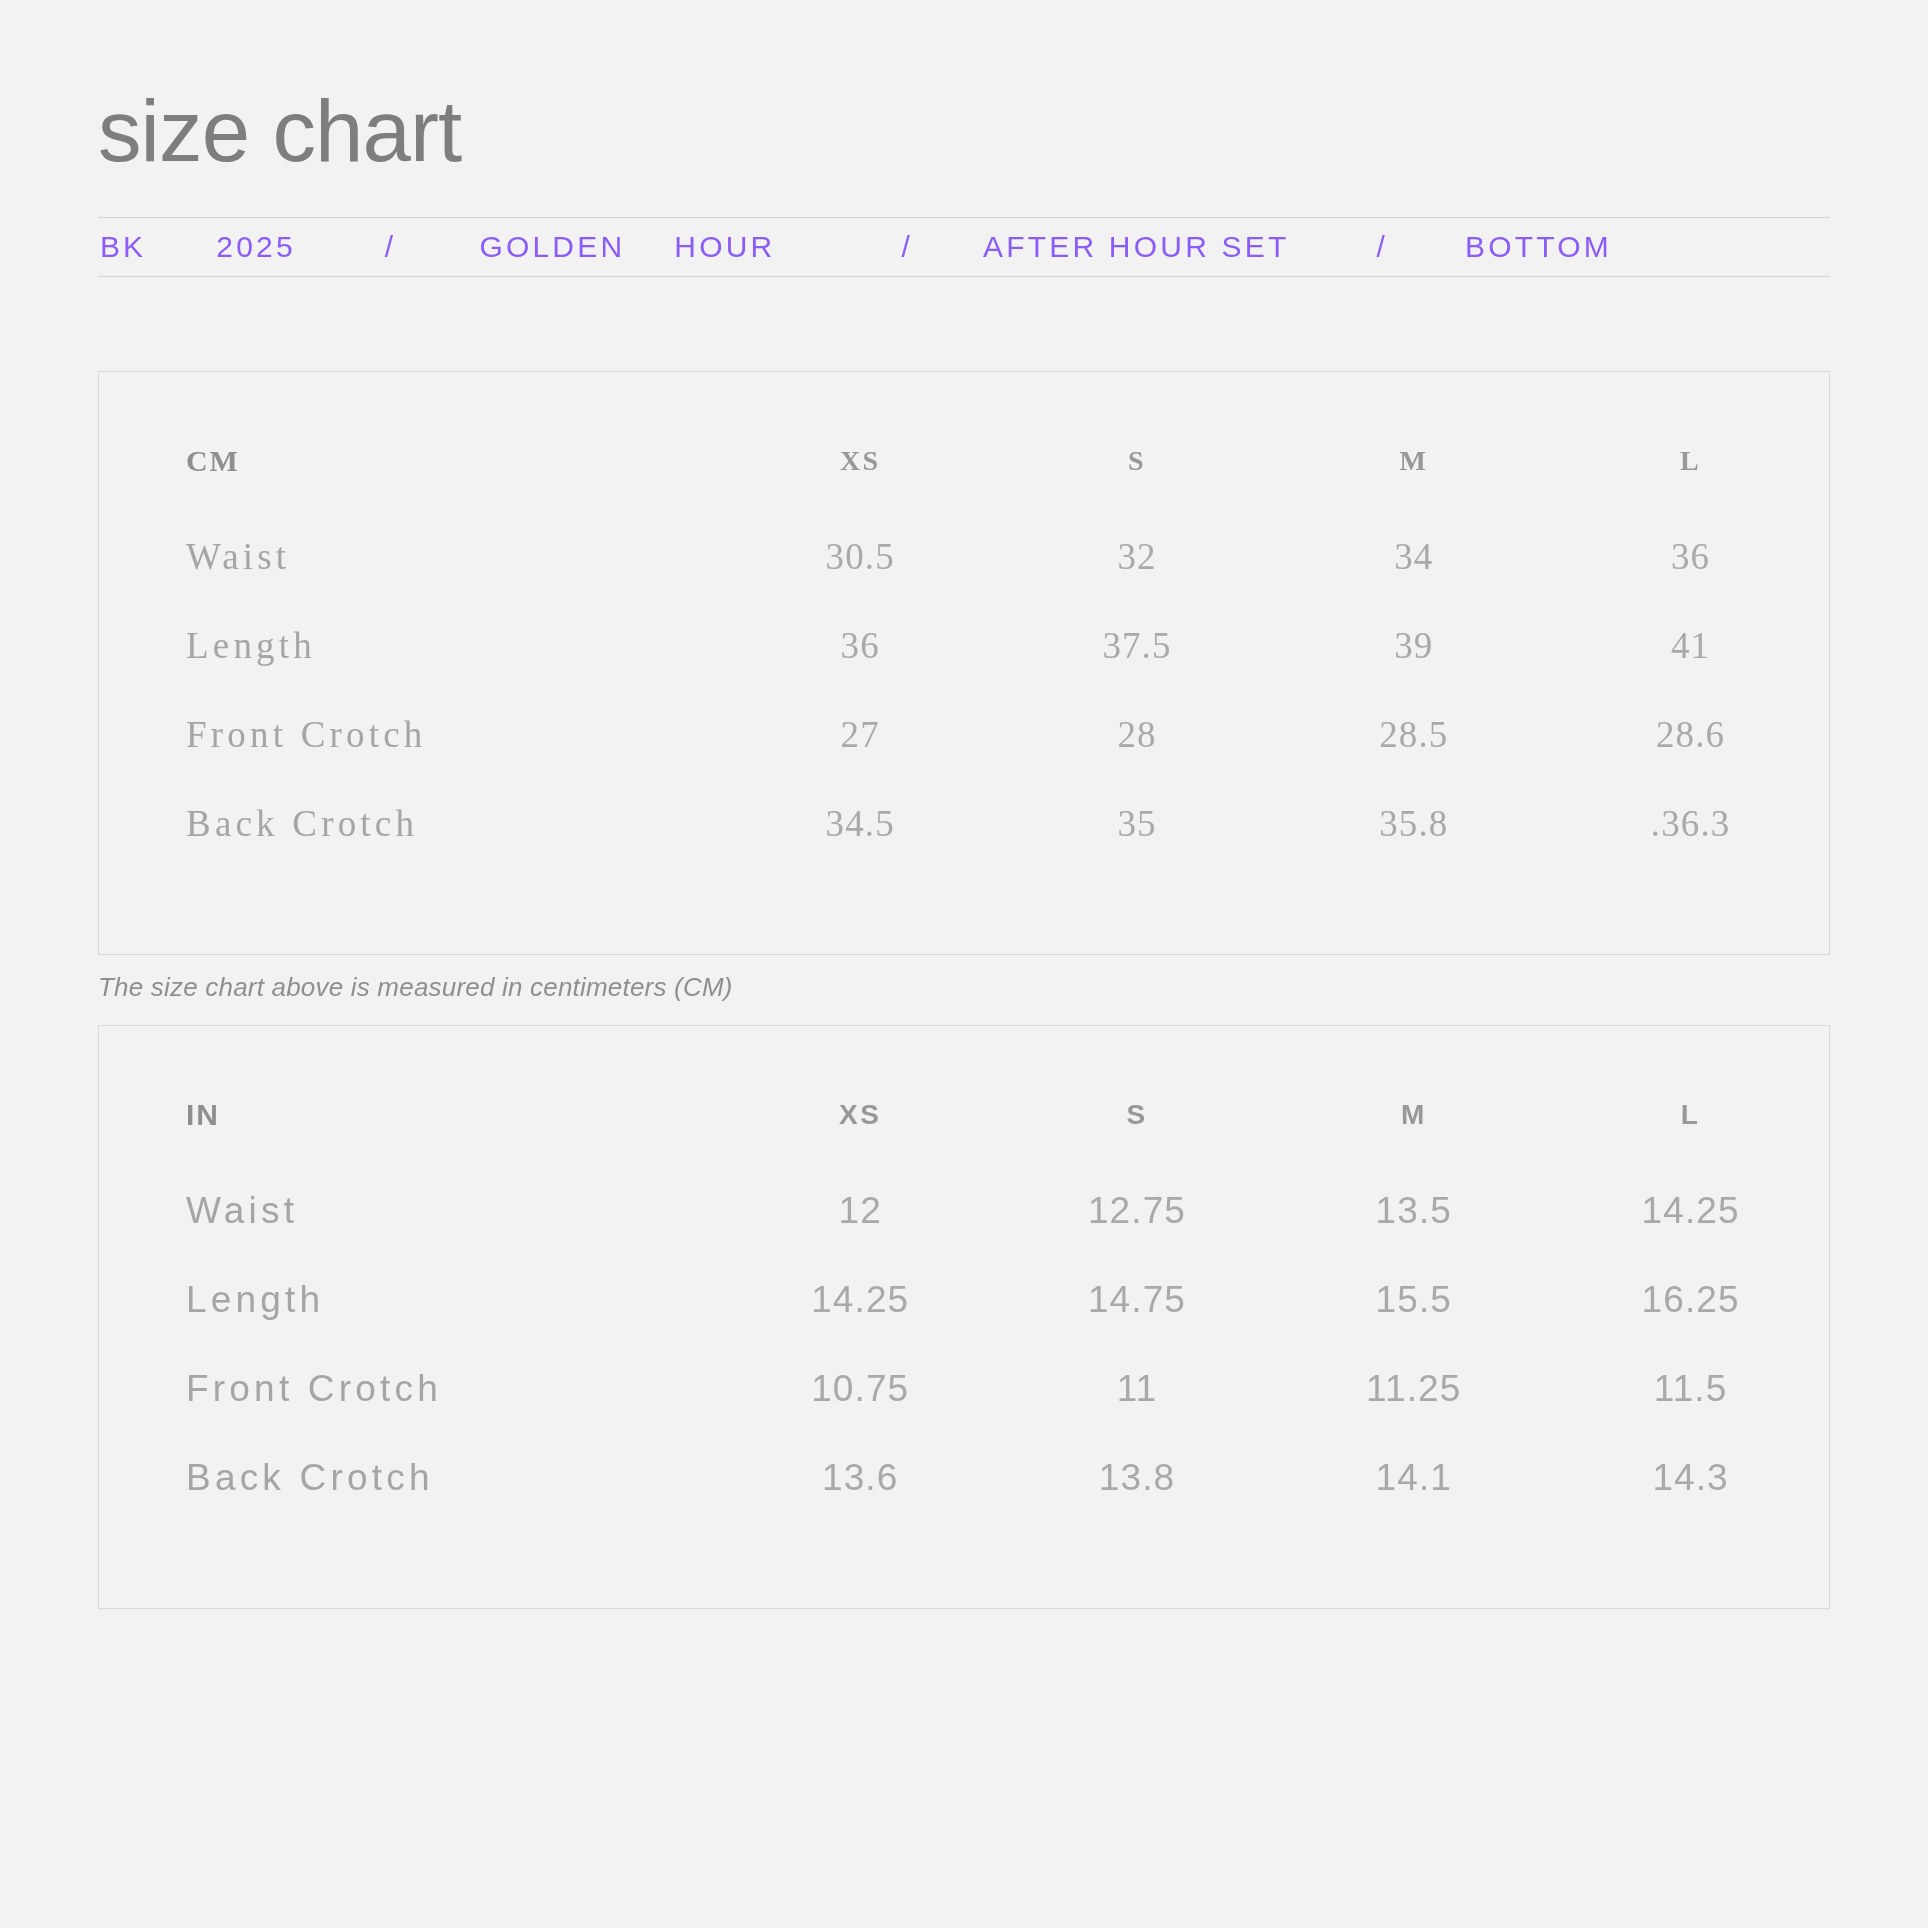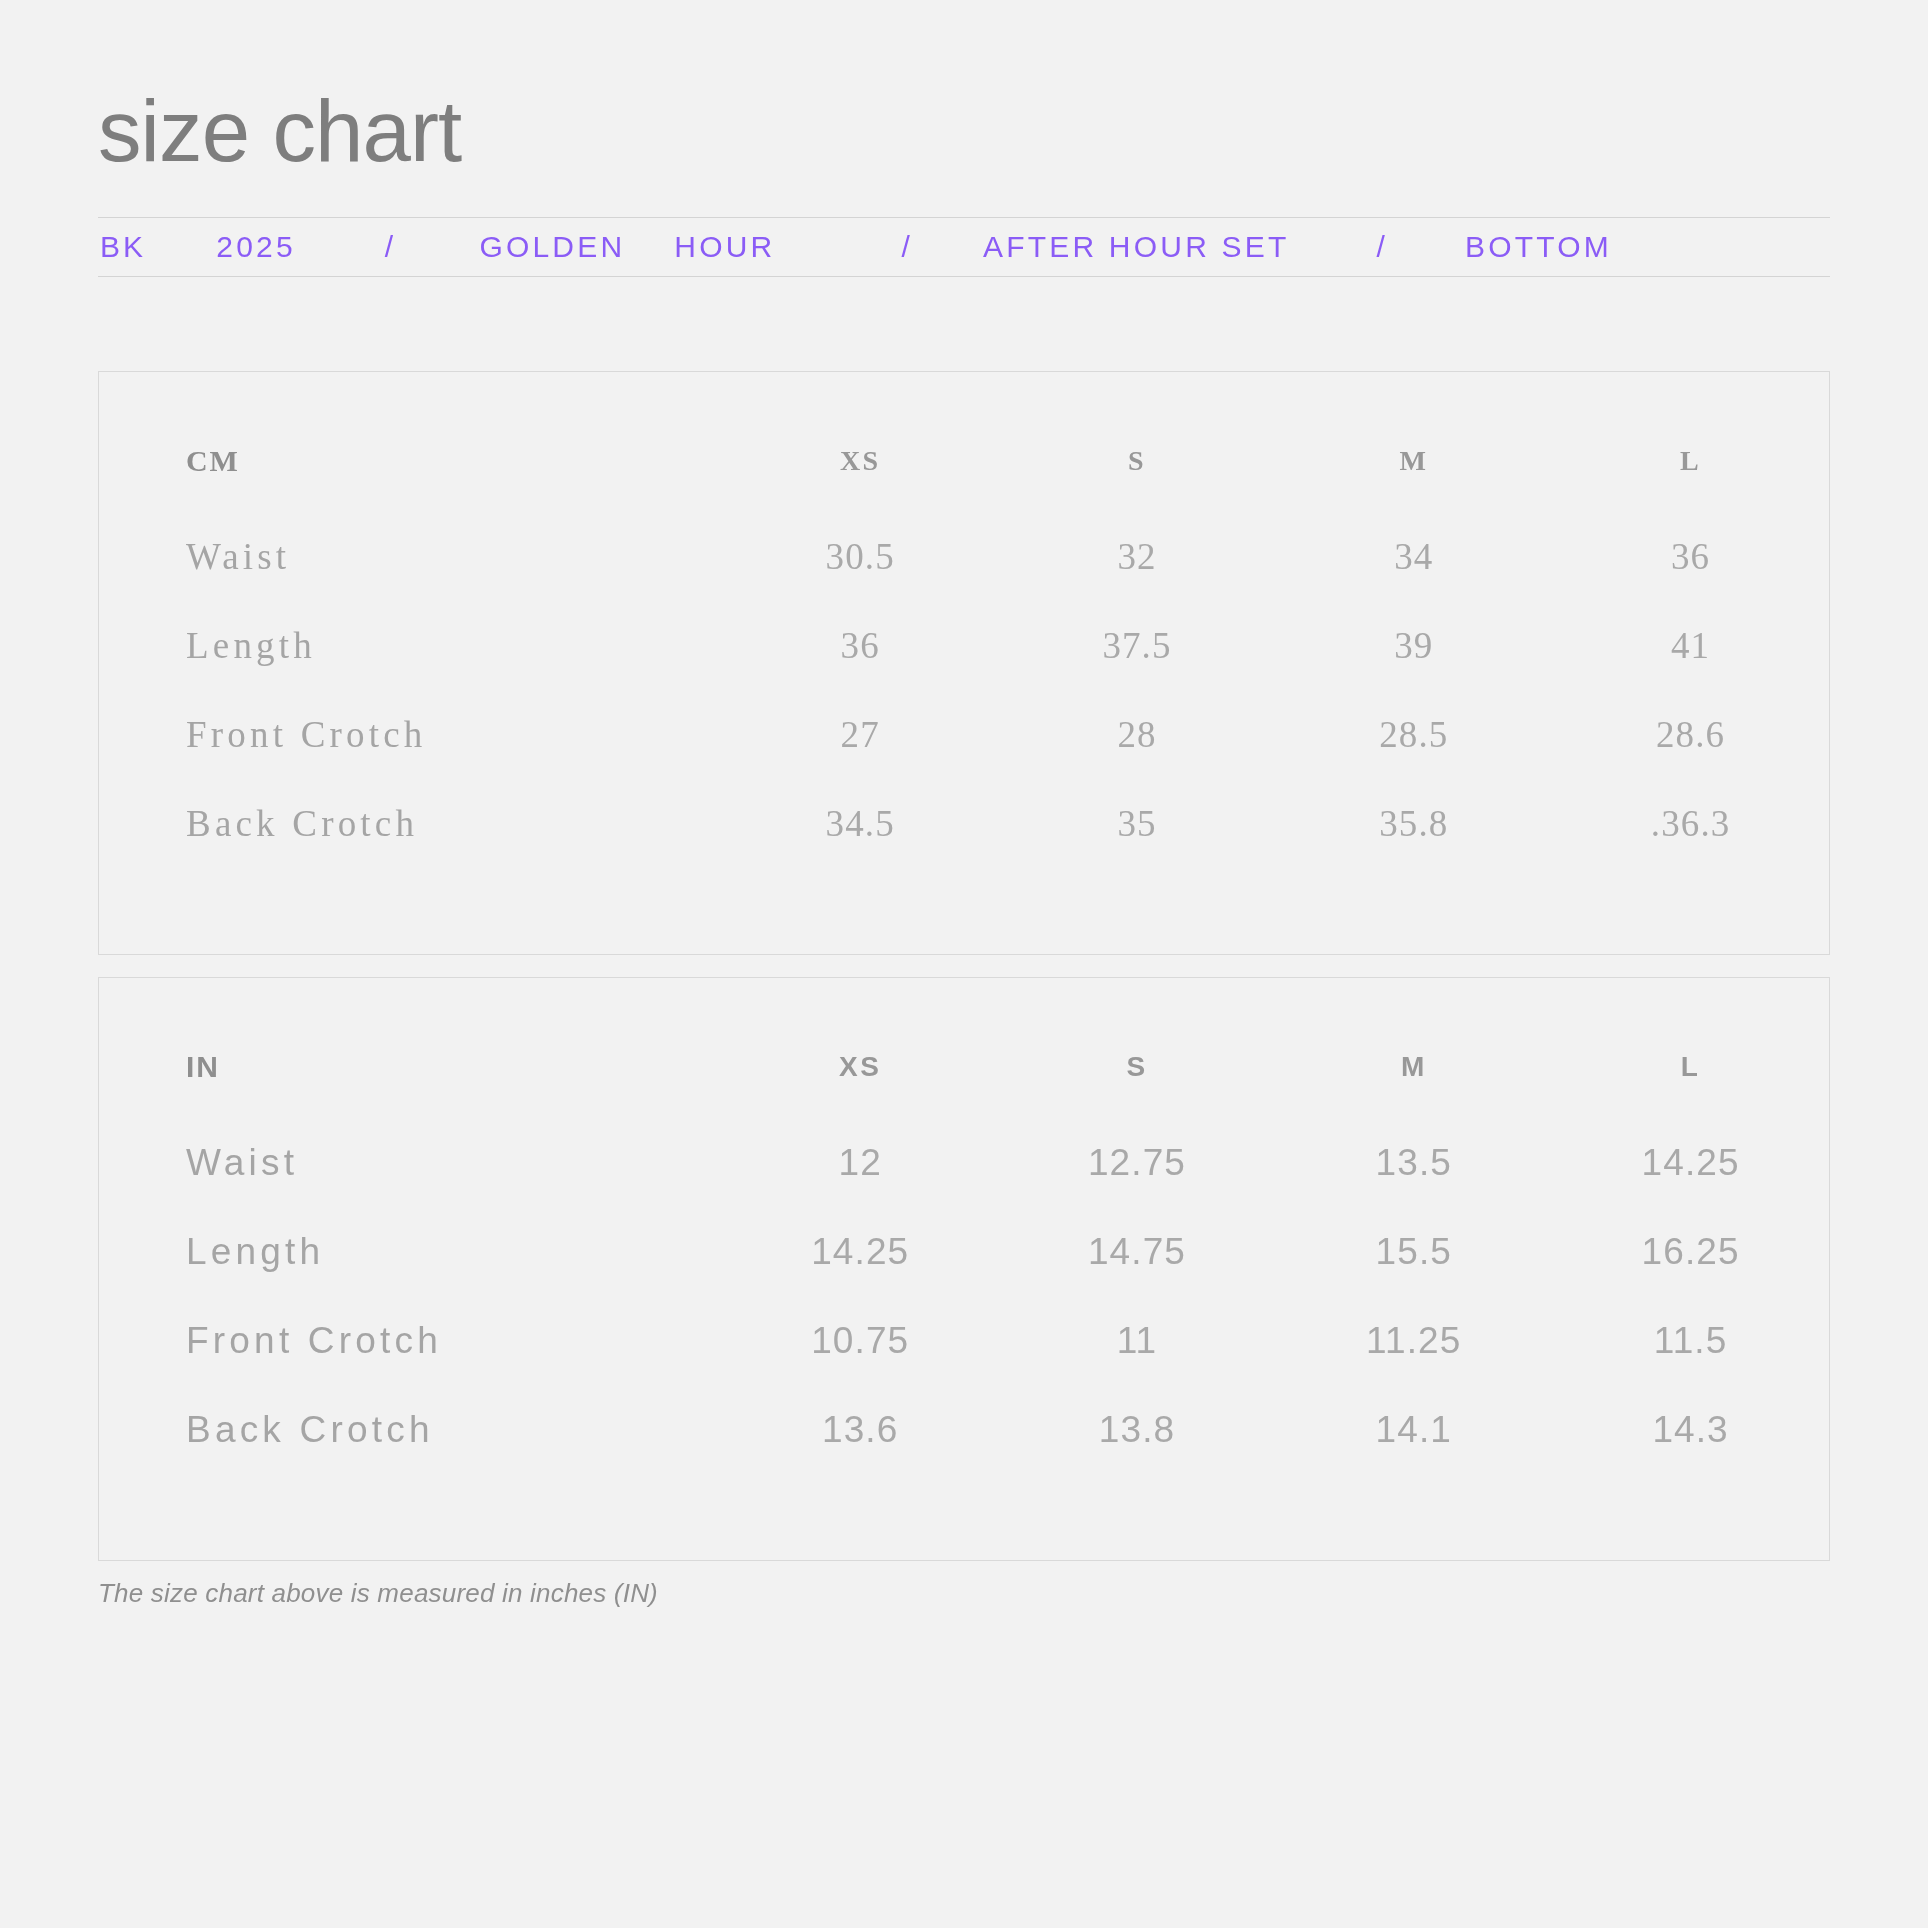--- a/index.html
+++ b/index.html
@@ -172,20 +172,21 @@
         <tr>
           <td class="rowlabel">Back Crotch</td>
           <td>34.5</td>
           <td>35</td>
           <td>35.8</td>
           <td>.36.3</td>
         </tr>
       </tbody>
     </table>
   </div>
+  <div class="note">The size chart above is measured in centimeters (CM)</div>
 
   <div class="table-box box-in">
     <table>
       <colgroup>
         <col class="c-label">
         <col class="c-size">
           <col class="c-size">
           <col class="c-size">
           <col class="c-size">
       </colgroup>
@@ -223,16 +224,15 @@
         <tr>
           <td class="rowlabel">Back Crotch</td>
           <td>13.6</td>
           <td>13.8</td>
           <td>14.1</td>
           <td>14.3</td>
         </tr>
       </tbody>
     </table>
   </div>
-  <div class="note">The size chart above is measured in  inches (IN)</div>
 
 </div>
 
 
 </body></html>

